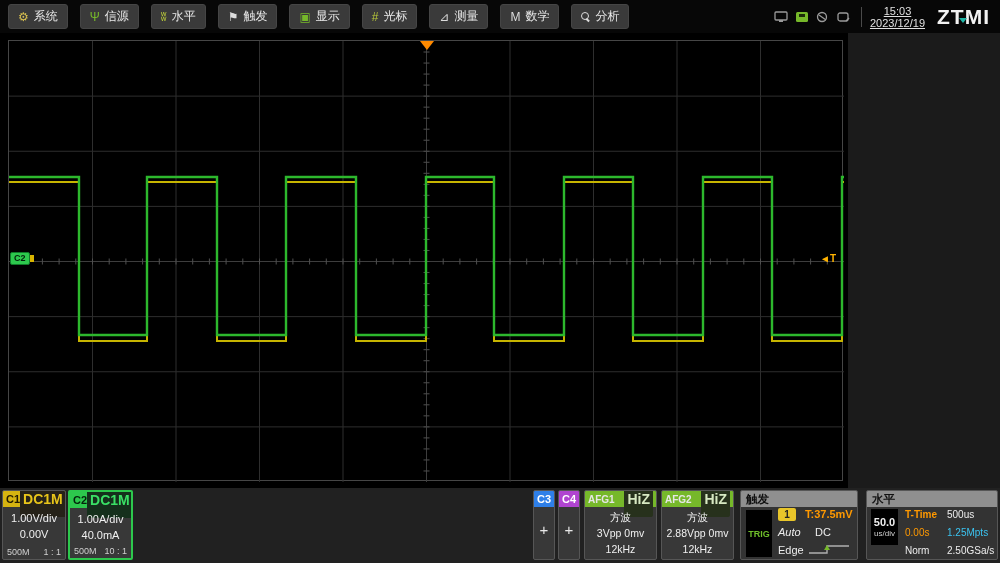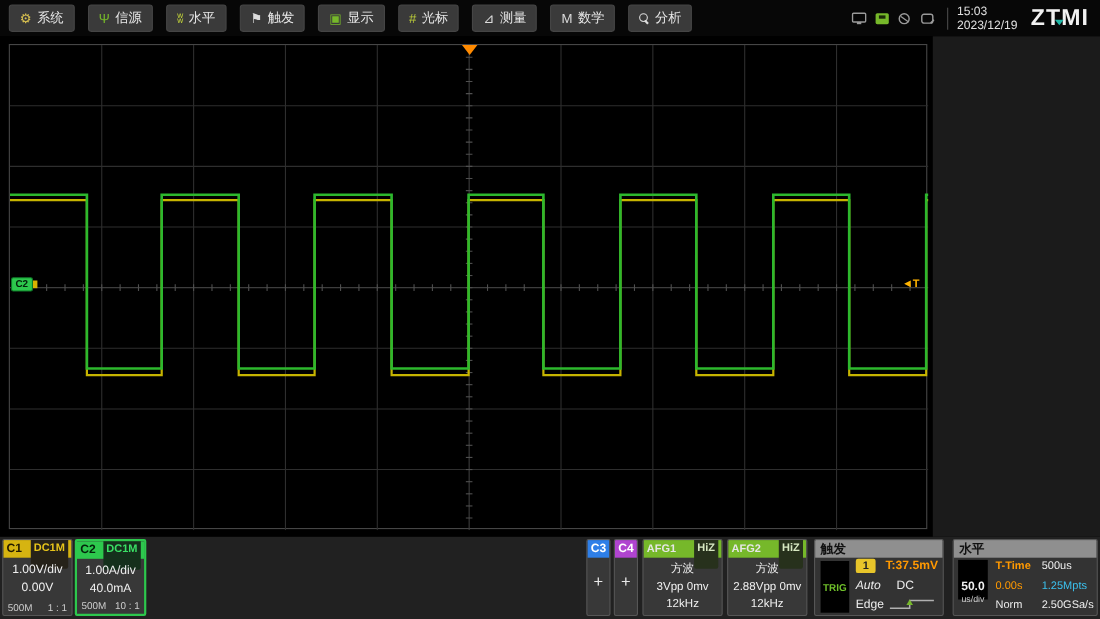--- a/index.html
+++ b/index.html
@@ -12,39 +12,39 @@
   .tb-btn { height:25px; min-width:54px; padding:0 9px; background:#3a3a3a; border:1px solid #454545; border-radius:3px; display:flex; align-items:center; justify-content:center; gap:5px; font-size:12px; color:#e8e8e8; cursor:default; }
   .tb-btn .ic { font-size:12px; line-height:1; }
   .ic-yg { color:#b9c93a; }
   .ic-gn { color:#76b82a; }
   .ic-wt { color:#dcdcdc; }
   .ic-yl { color:#d8c050; }
   .tb-right { position:absolute; right:0; top:0; height:33px; display:flex; align-items:center; }
   .status-icons { display:flex; gap:7px; align-items:center; margin-right:10px; }
   .status-icons svg { display:block; }
   .tb-divider { width:1px; height:20px; background:#4a4a4a; margin-right:8px; }
-  .clock { text-align:left; font-size:11px; line-height:12px; color:#e0e0e0; margin-right:12px; }
+  .clock { text-align:center; font-size:11px; line-height:12px; color:#e0e0e0; margin-right:12px;text-decoration:underline; }
   .logo { font-size:21px; font-weight:bold; letter-spacing:1px; color:#f2f2f2; margin-right:10px; position:relative; }
   .logo .t-accent { position:absolute; left:22px; top:13px; width:0; height:0; border-left:4px solid transparent; border-right:4px solid transparent; border-top:5px solid #1fb6a6; }
 
   
   .screen { position:absolute; left:0; top:33px; width:1000px; height:455px; background:#000; }
   .right-panel { position:absolute; left:848px; top:0; width:152px; height:455px; background:#1b1b1b; }
   .plot { position:absolute; left:8px; top:7px; width:835px; height:441px; background:#000; border:1px solid #464646; }
   .plot svg { position:absolute; left:0; top:0; }
   .trig-pos-marker { position:absolute; left:411px; top:0px; width:0; height:0; border-left:7px solid transparent; border-right:7px solid transparent; border-top:9px solid #ff8a00; }
   .ch-marker { position:absolute; left:1px; top:211px; height:13px; padding:0 3px; background:#2dc84d; border:1px solid #0f7a28; border-radius:2px; color:#04220c; font-size:9px; font-weight:bold; line-height:11px; z-index:3; }
   .ch-marker-nub { position:absolute; left:20px; top:214px; width:5px; height:7px; background:#d8b400; z-index:2; }
   .t-level-marker { position:absolute; right:6px; top:212px; color:#ffb300; font-size:10px; font-weight:bold; z-index:3; }
 
   
   .bottombar { position:absolute; left:0; top:488px; width:1000px; height:75px; background:#212121; }
   .box { position:absolute; top:2px; height:70px; background:#383838; border:1px solid #565656; border-radius:2px; overflow:hidden; }
   .box-hdr { height:16px; display:flex; align-items:center; justify-content:space-between; padding:0 3px; font-size:11px; font-weight:bold; }
-  .badge-sm { font-size:10px; font-weight:bold; padding:12px 3px; border-radius:2px; line-height:12px; }
+  .badge-sm { font-size:14px; font-weight:bold; padding:12px 3px; border-radius:2px; line-height:12px; }
   .ch-body { text-align:center; font-size:11px; color:#f0f0f0; line-height:16px; padding-top:3px; }
   .ch-foot { position:absolute; bottom:2px; left:4px; right:4px; display:flex; justify-content:space-between; font-size:9px; color:#cfcfcf; }
 
   .c1-box { left:2px; width:64px; }
   .c1-hdr { background:#d6b411; color:#221a00; }
   .c1-badge { background:#262219; color:#e7c41a; }
   .c2-box { left:68px; width:65px; border:2px solid #2dc84d; }
   .c2-hdr { background:#2dc84d; color:#03230b; }
   .c2-badge { background:#15301c; color:#3ae065; }
 
@@ -66,21 +66,21 @@
   .panel-hdr { height:16px; background:#8f8f8f; color:#111; font-size:11.5px; font-weight:bold; padding:1px 5px 0; }
   .abs { position:absolute; }
   .trig-disp { left:5px; top:19px; width:26px; height:47px; background:#000000; display:flex; align-items:center; justify-content:center; color:#6fbf2a; font-size:9px; font-weight:bold; }
   .src-badge { left:37px; top:17px; width:18px; height:13px; background:#e8c52a; color:#222; font-size:10px; font-weight:bold; text-align:center; line-height:13px; border-radius:2px; }
   .orange { color:#ff9900; }
   .cyan { color:#3bc3f0; }
   .white { color:#ededed; }
   .f11 { font-size:11px; }
   .f10 { font-size:10px; }
   .horz-disp { left:4px; top:18px; width:27px; height:36px; background:#000; text-align:center; color:#f0f0f0; }
-  .horz-disp .big { font-size:11px; font-weight:bold; line-height:14px; padding-top:17px; }
+  .horz-disp .big { font-size:11px; font-weight:bold; line-height:14px; padding-top:6px; }
   .horz-disp .small { font-size:8px; color:#cfcfcf; }
 
   .mag-icon { position:relative; width:9px; height:9px; display:inline-block; }
   .mag-icon::before { content:""; position:absolute; left:0; top:0; width:6px; height:6px; border:1.5px solid #dcdcdc; border-radius:50%; }
   .mag-icon::after { content:""; position:absolute; left:6px; top:6px; width:4px; height:1.5px; background:#dcdcdc; transform:rotate(45deg); transform-origin:0 0; }
 </style>
 </head>
 <body>
 
 <div class="toolbar">

